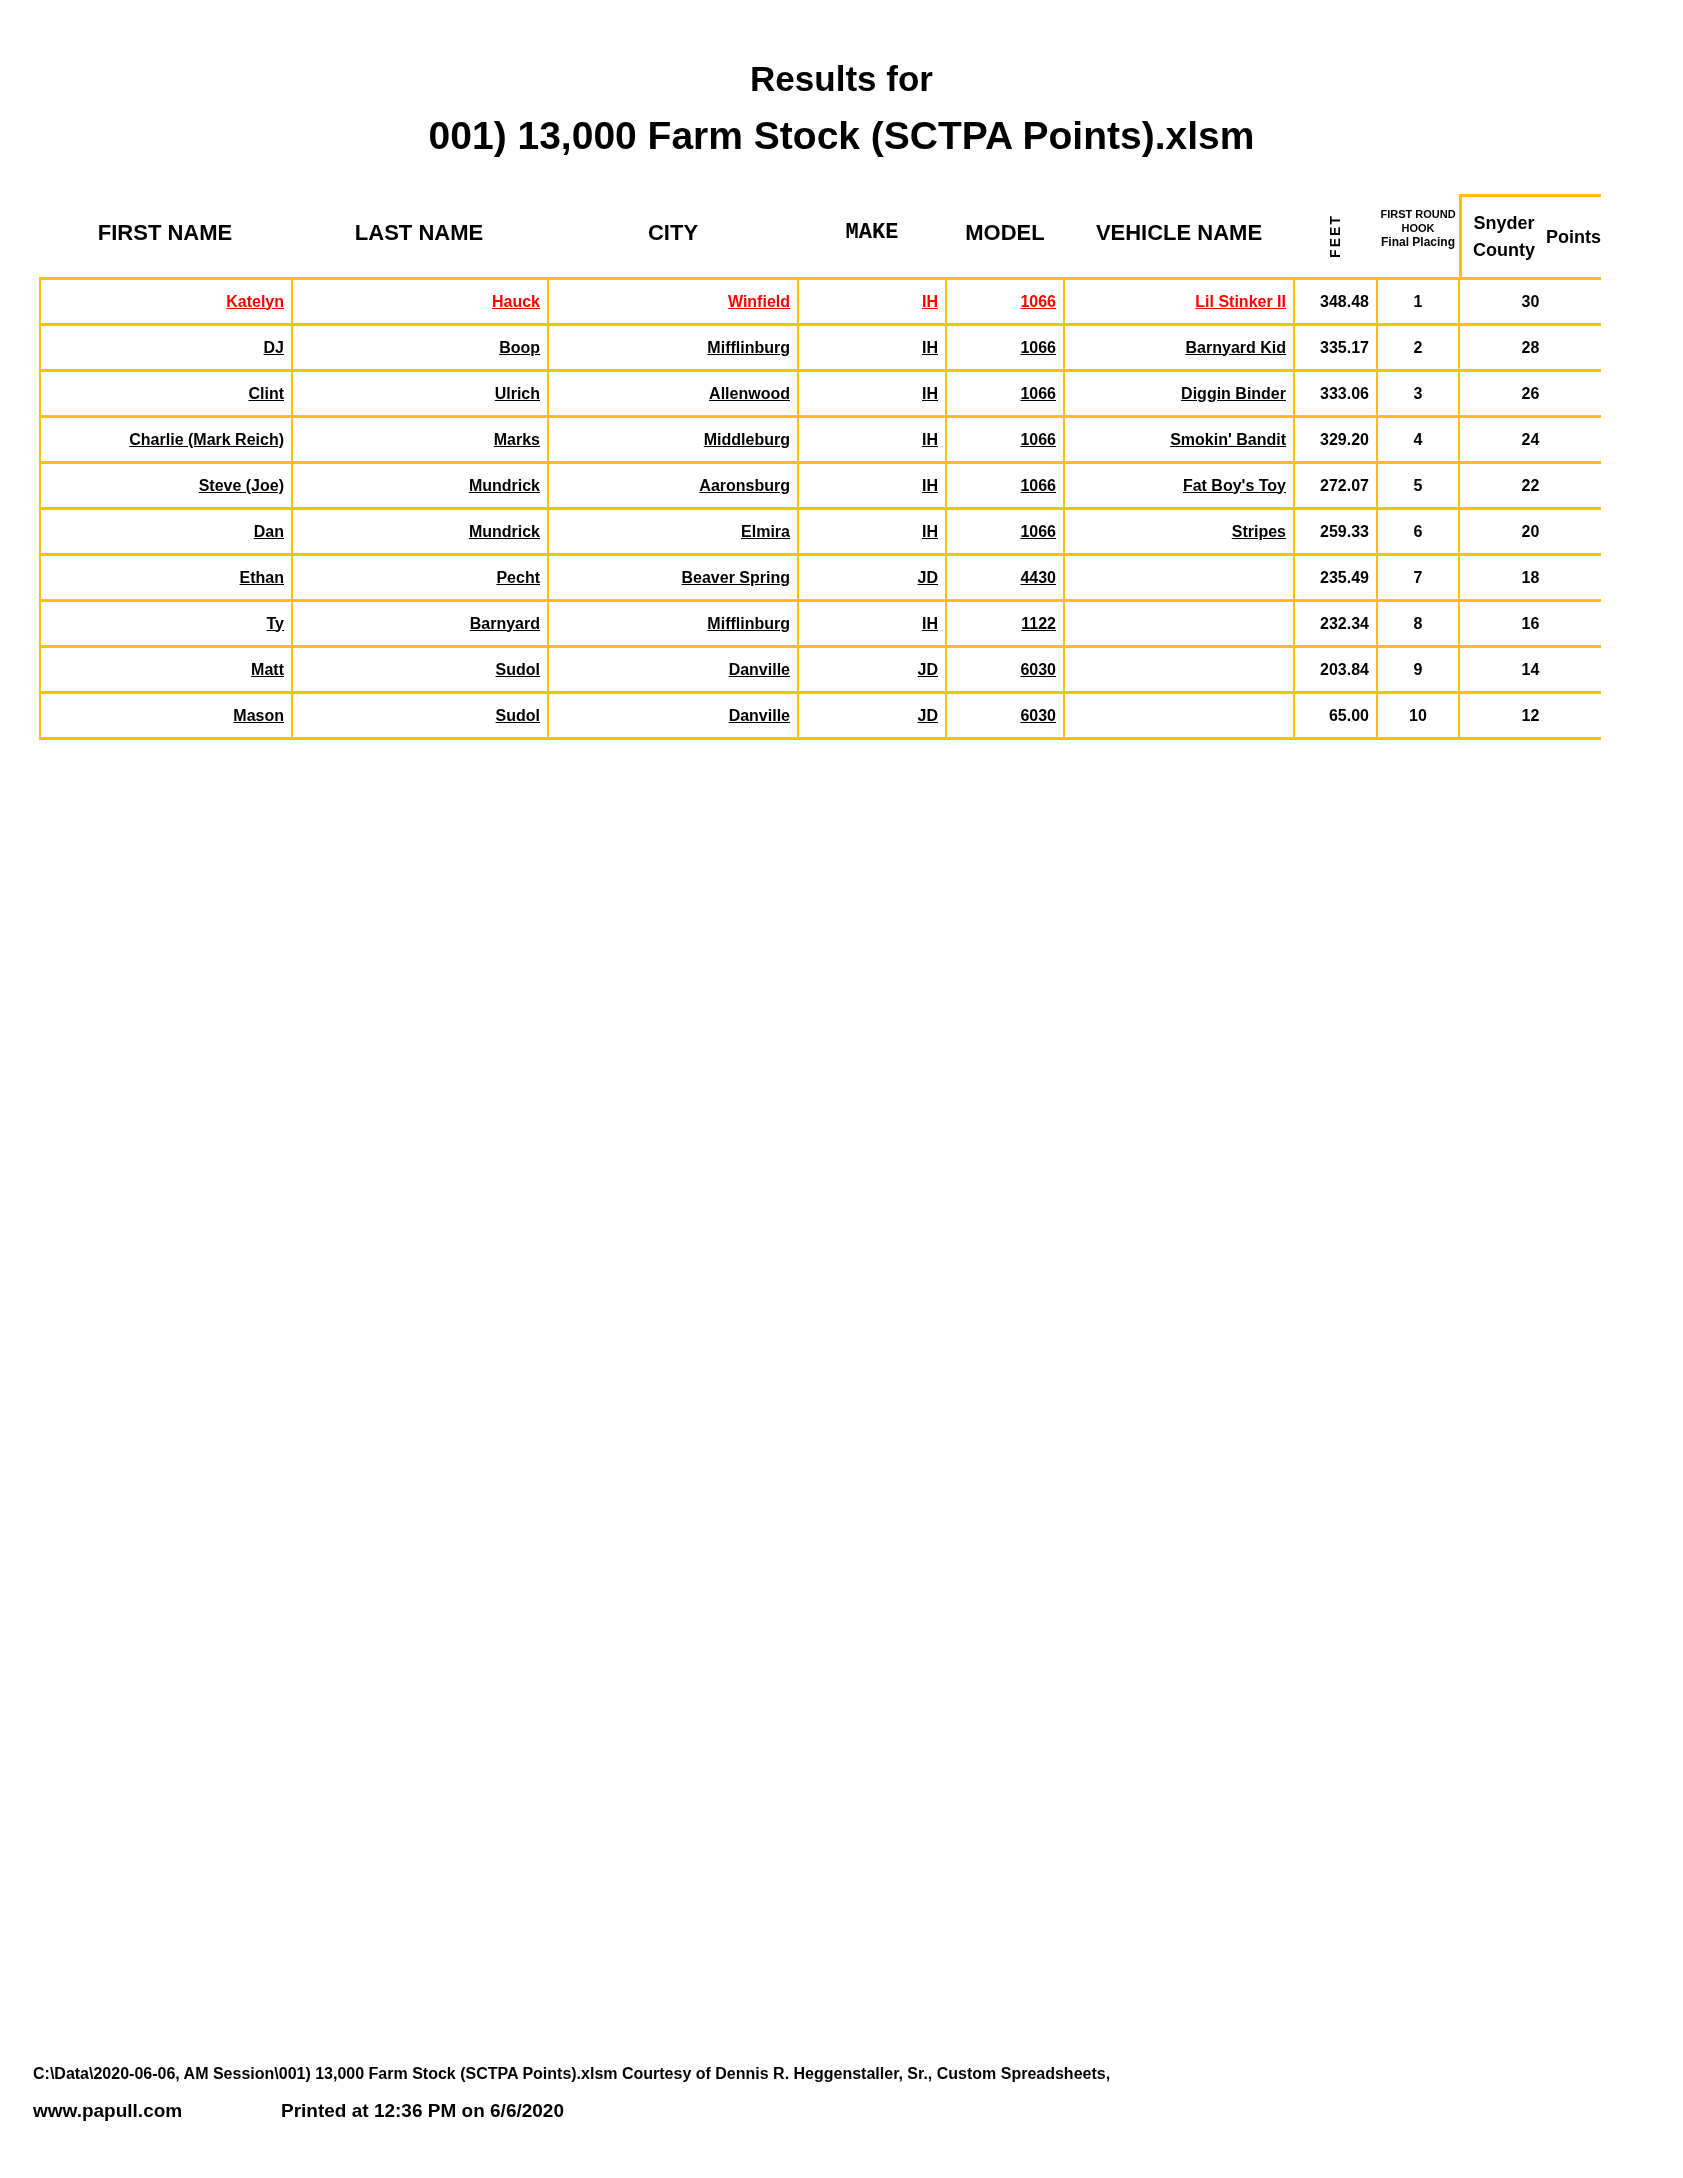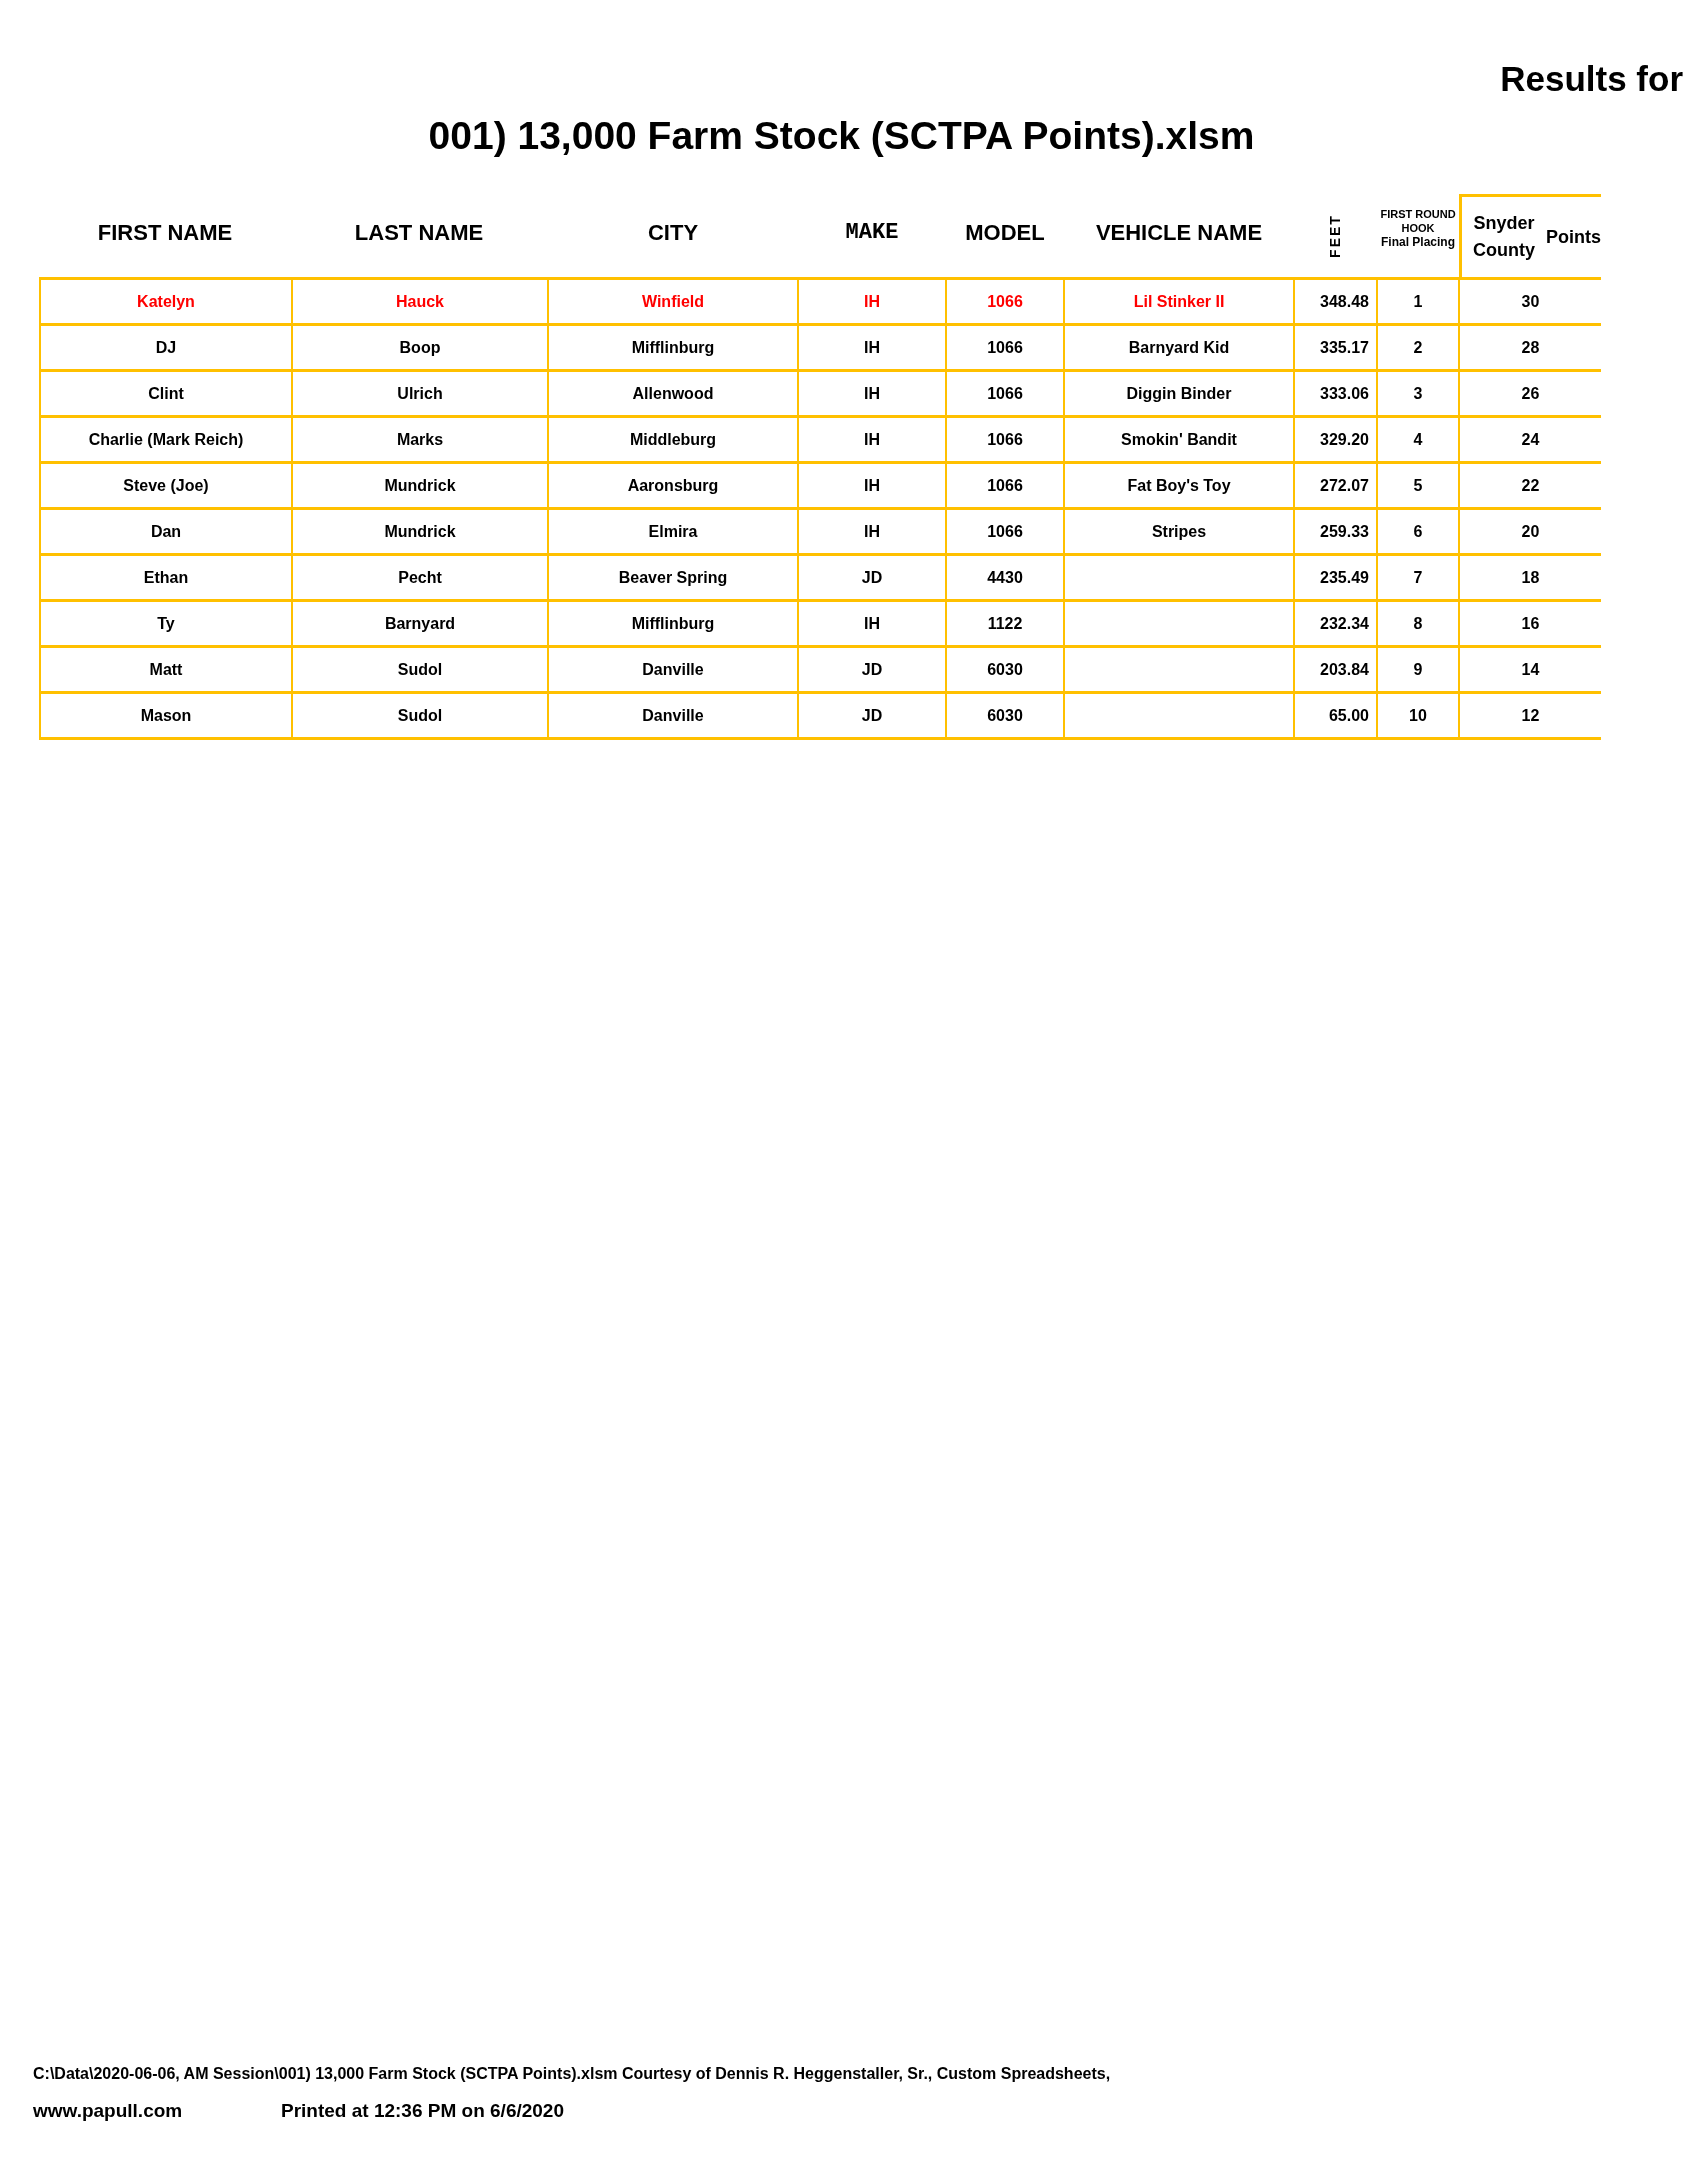--- a/index.html
+++ b/index.html
@@ -10,21 +10,21 @@
     background: #ffffff;
     font-family: "Liberation Sans", sans-serif;
     font-weight: 700;
     color: var(--text, #000000);
     overflow: hidden;
   }
 
   
   .title-line1 {
     position: absolute; top: 59px; left: 0; width: 100%;
-    text-align: right; font-size: 35px; line-height: 40px;
+    text-align: center; font-size: 35px; line-height: 40px;
   }
   .title-line2 {
     position: absolute; top: 113px; left: 0; width: 100%;
     text-align: center; font-size: 39px; line-height: 46px;
   }
 
   
   .thead {
     position: absolute; left: 39px; top: 194px;
     width: 1561px; height: 83px;
@@ -62,21 +62,21 @@
     border-collapse: collapse;
   }
   table.results td {
     border: 3px solid var(--border, #FFC000);
     border-left-width: 2px; border-right-width: 2px;
     height: 43px; font-size: 16px; font-weight: 700;
     padding: 0 7px; overflow: hidden; white-space: nowrap;
     background: #ffffff;
   }
   table.results td:last-child { border-right: none; }
-  td.c-text { text-align: center; }
+  td.c-text { text-align: right; text-decoration: underline; }
   td.c-num { text-align: right; }
   td.c-center { text-align: center; padding: 0; }
   tr.highlight td.c-text { color: var(--red, #FF0000); }
 
   
   .footer-line1 {
     position: absolute; left: 33px; top: 2065px;
     font-size: 16px; white-space: nowrap;
   }
   .footer-line2 {

